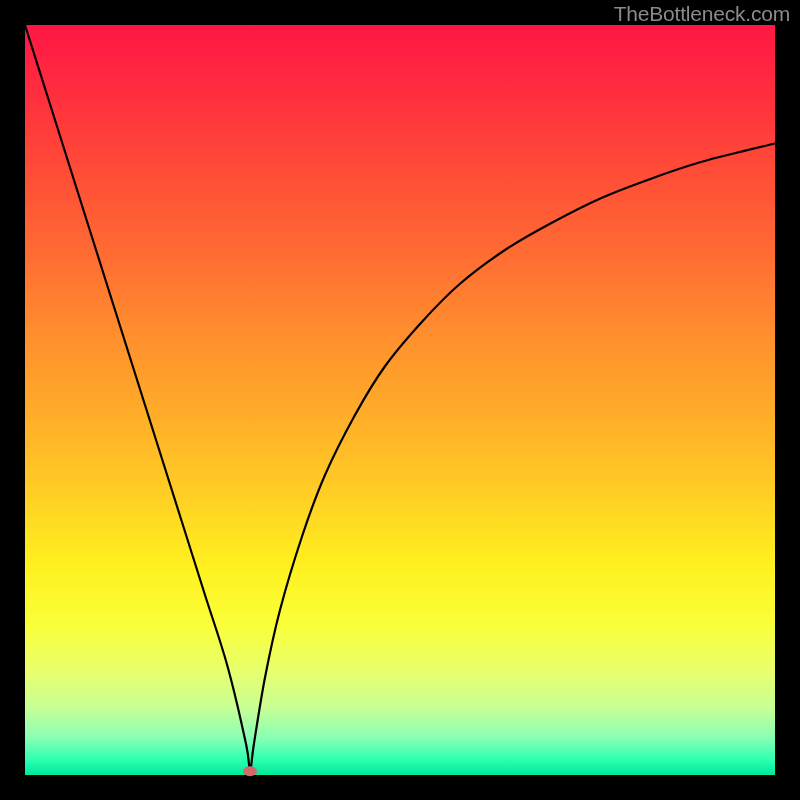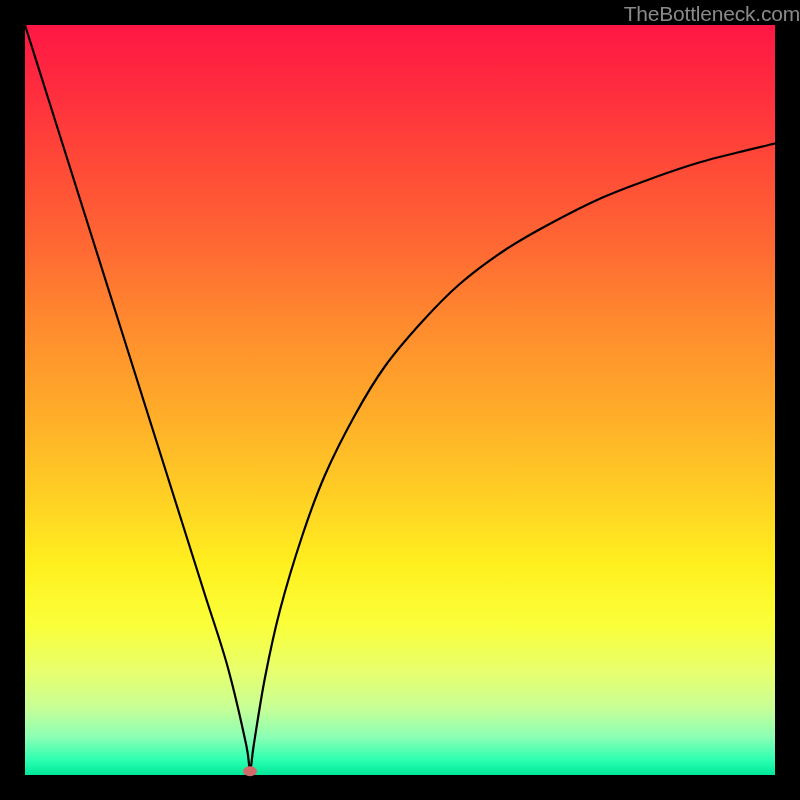--- a/index.html
+++ b/index.html
@@ -45,21 +45,21 @@
     position: absolute;
     top: 0;
     left: 0;
     width: 750px;
     height: 750px;
     overflow: visible;
   }
   .watermark {
     position: absolute;
     top: 2px;
-    right: 0;
+    right: 10px;
     color: #8a8a8a;
     font-size: 21px;
     font-weight: 500;
     letter-spacing: -0.2px;
   }
 </style>
 </head>
 <body>
 
 <div class="frame">

